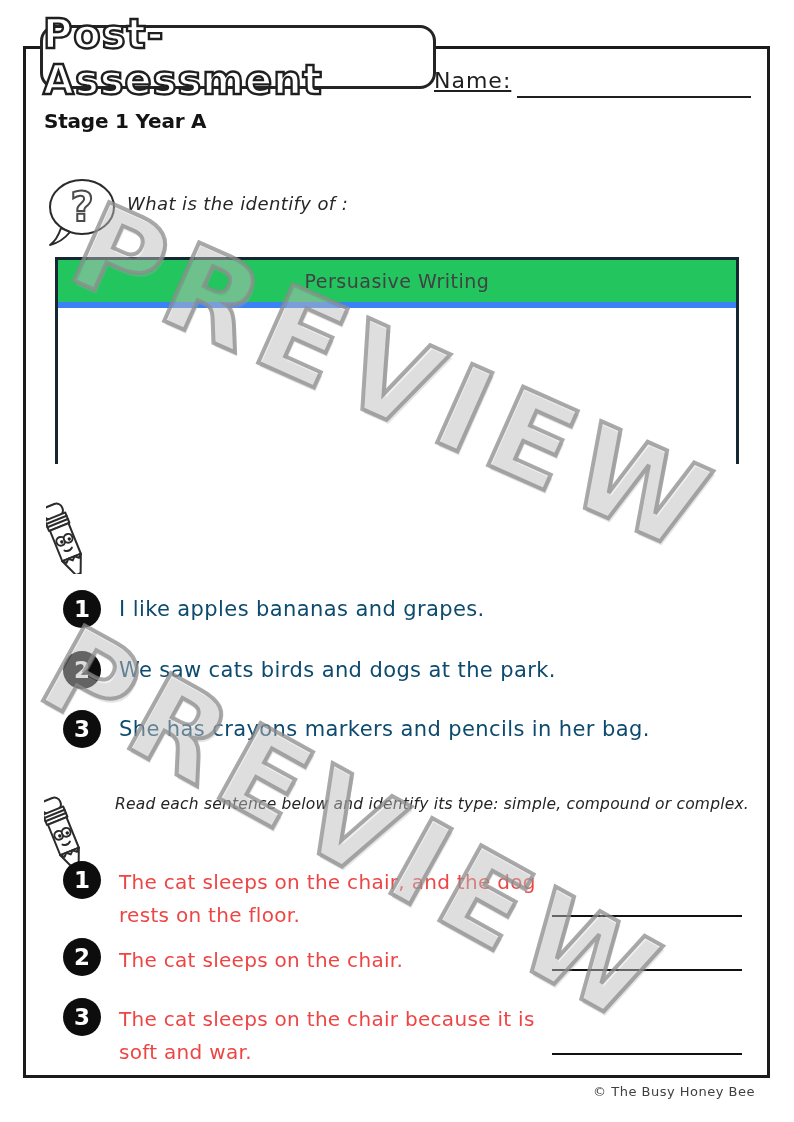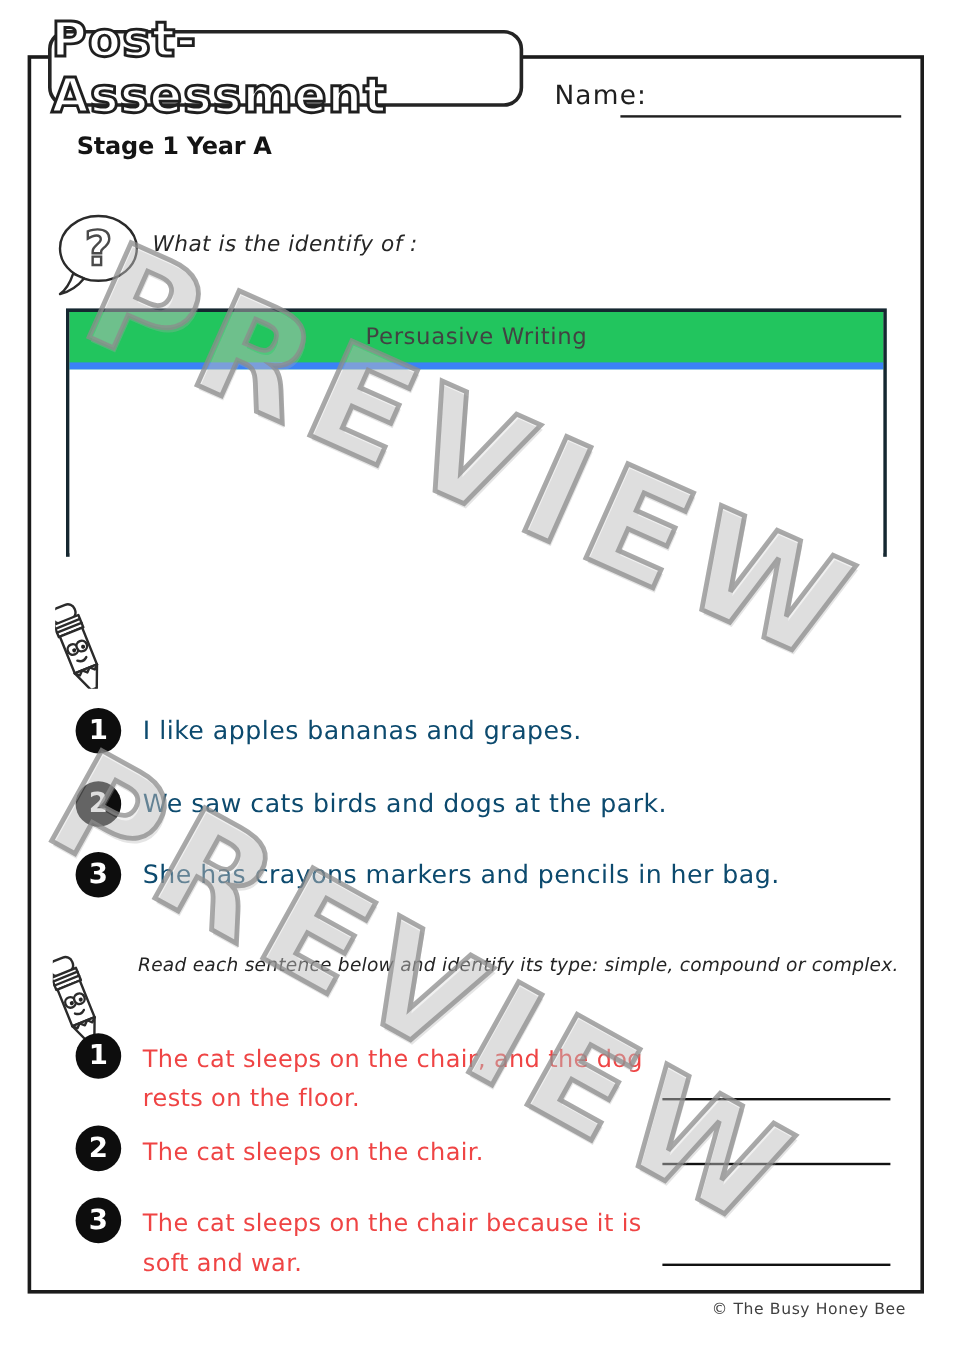--- a/index.html
+++ b/index.html
@@ -16,23 +16,23 @@
     position:absolute;left:40px;top:25px;width:390px;height:58px;
     background:#ffffff;border:3px solid #242424;border-radius:16px;
     display:flex;align-items:center;justify-content:flex-start;z-index:5;
   }
   .bubble-text{
     font-size:40px;font-weight:bold;letter-spacing:1px;color:#1f1f1f;
   }
   @supports ((-webkit-text-stroke:1px #000)){
     .bubble-text{color:#ffffff;-webkit-text-stroke:2.4px #1f1f1f;}
   }
-  .name-label{position:absolute;left:462px;top:68px;font-size:22px;color:#1f1f1f;letter-spacing:1px;z-index:4;}
+  .name-label{position:absolute;left:434px;top:68px;font-size:22px;color:#1f1f1f;letter-spacing:1px;z-index:4;text-decoration:underline;}
   .name-line{position:absolute;left:517px;top:66px;width:234px;height:30px;border-bottom:2.5px solid #1f1f1f;z-index:4;}
-  .heading{position:absolute;left:64px;font-weight:bold;font-size:20px;letter-spacing:-0.2px;color:#141414;z-index:4;white-space:nowrap;}
+  .heading{position:absolute;left:44px;font-weight:bold;font-size:20px;letter-spacing:-0.2px;color:#141414;z-index:4;white-space:nowrap;}
   .stage{top:109px;}
   .unit{top:144px;}
   .q-icon{position:absolute;left:44px;top:176px;z-index:4;}
   .purpose-prompt{position:absolute;left:127px;top:193px;font-size:18px;font-style:italic;color:#262626;letter-spacing:0.4px;z-index:4;white-space:nowrap;}
   .purpose-table{
     position:absolute;left:55px;top:257px;width:684px;height:207px;
     border:3px solid #152730;background:#ffffff;z-index:3;box-sizing:border-box;
   }
   .table-header{
     height:42px;background:#22c55e;border-bottom:6px solid #3b82f6;

